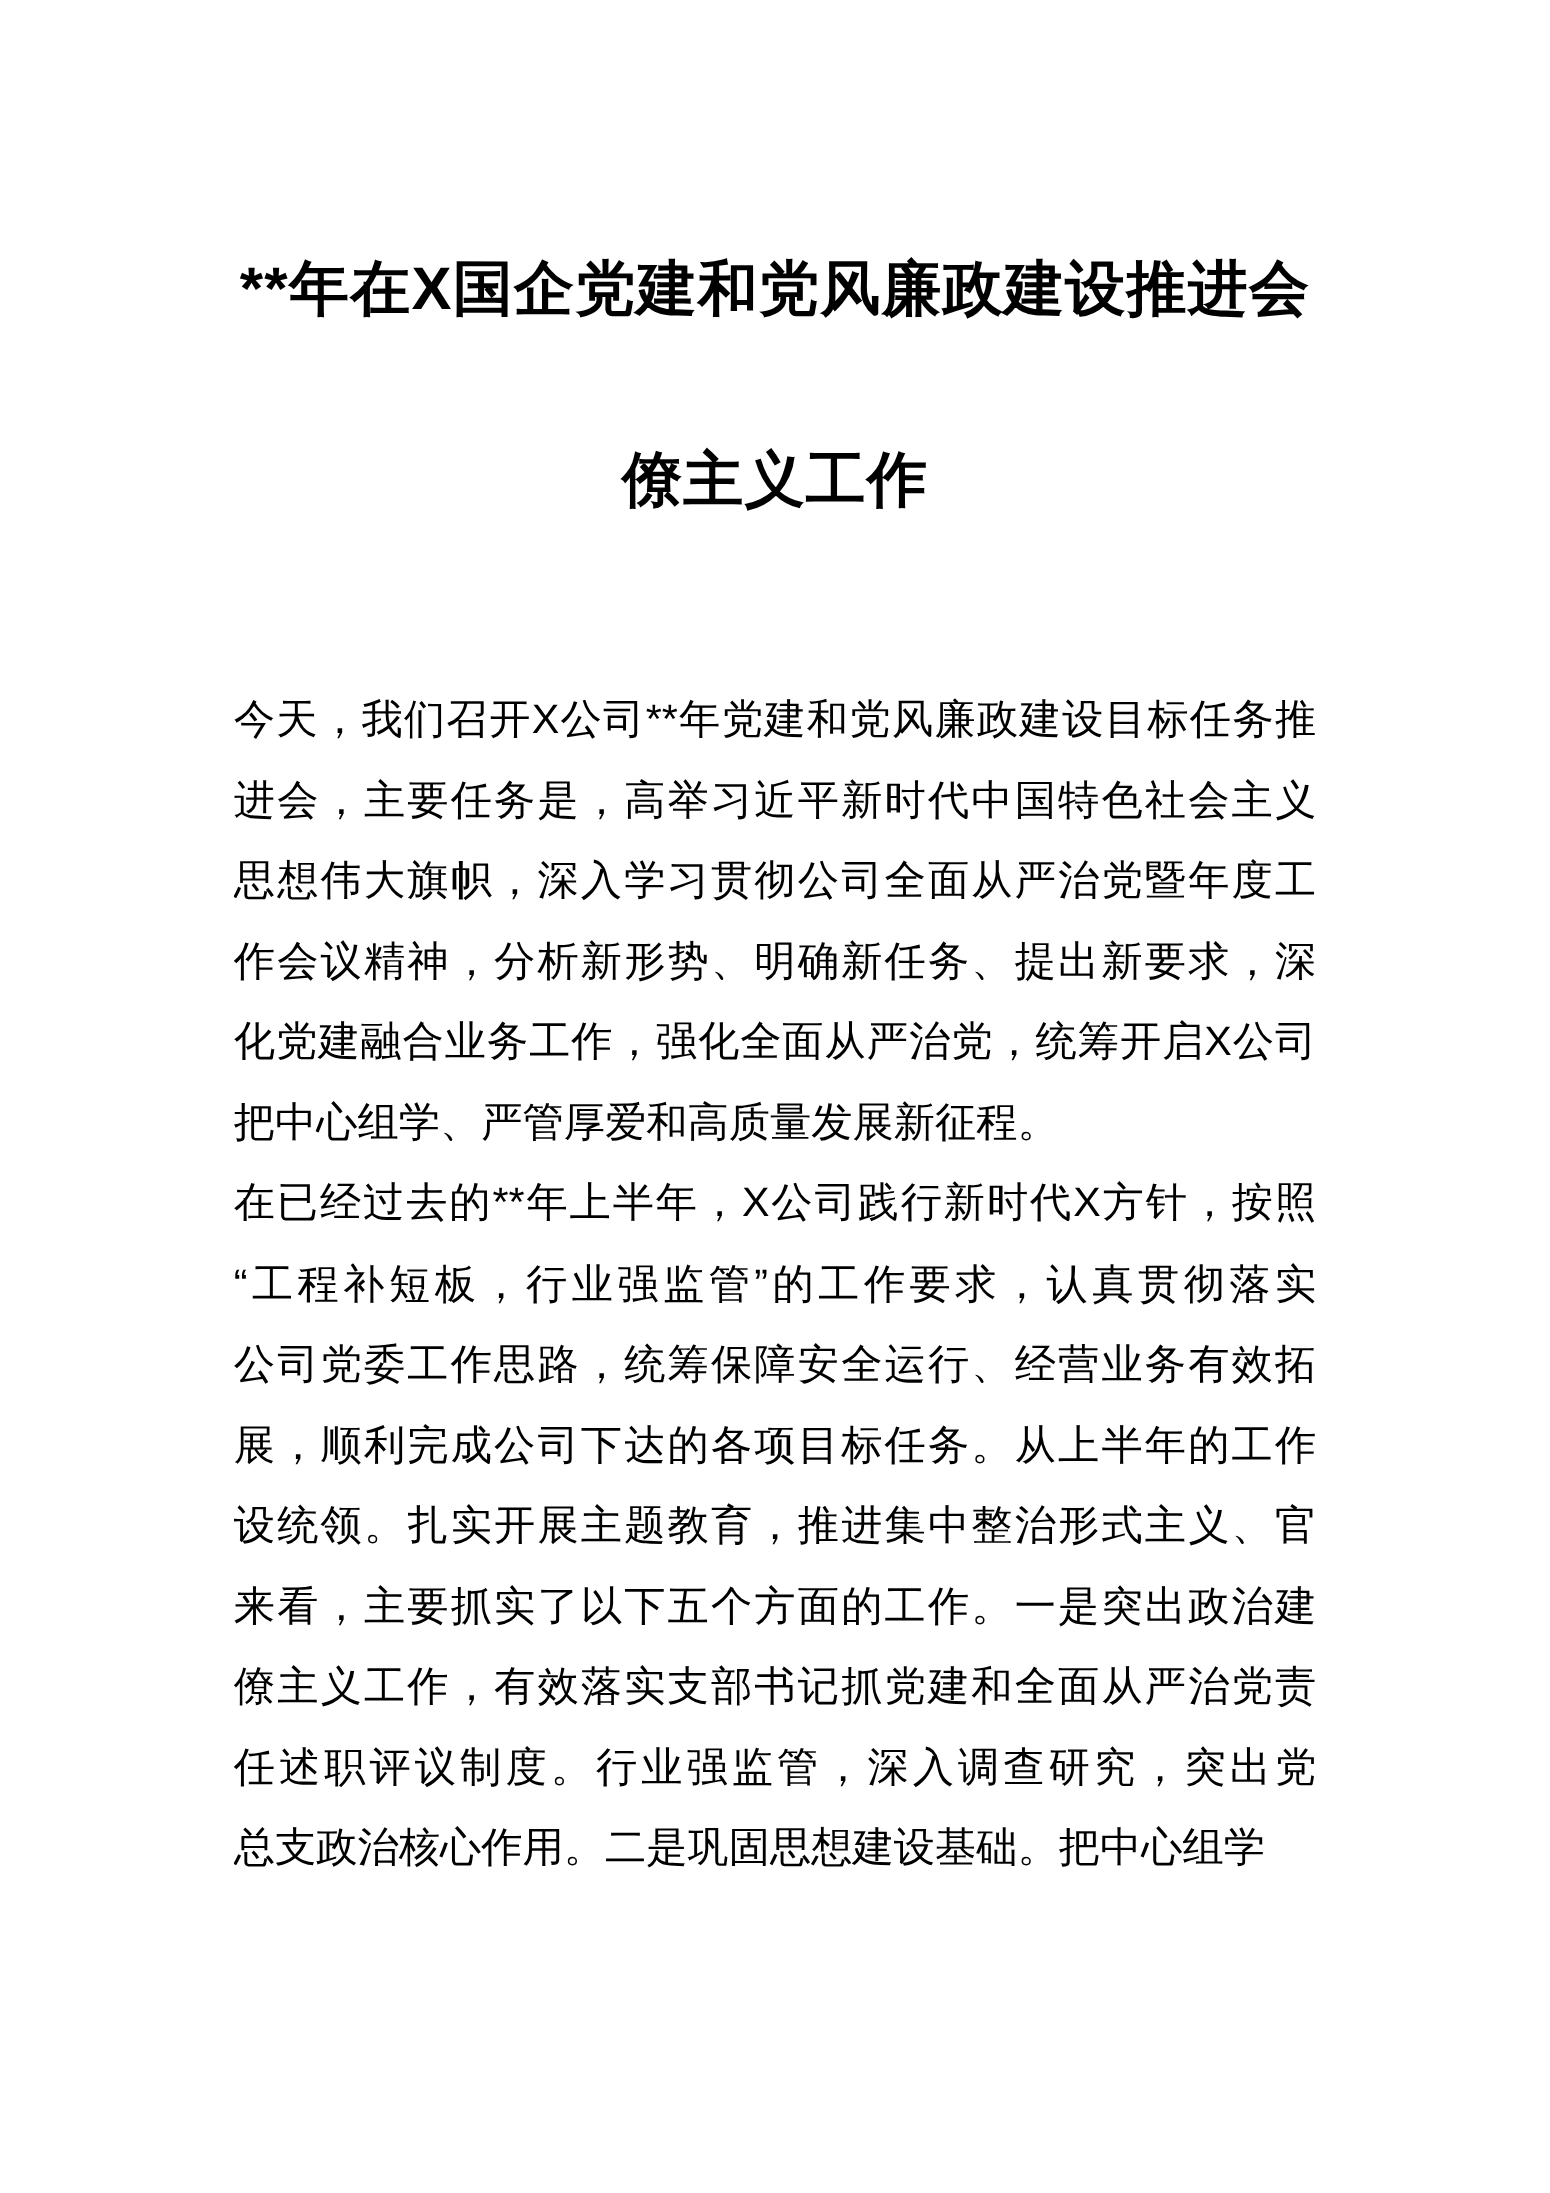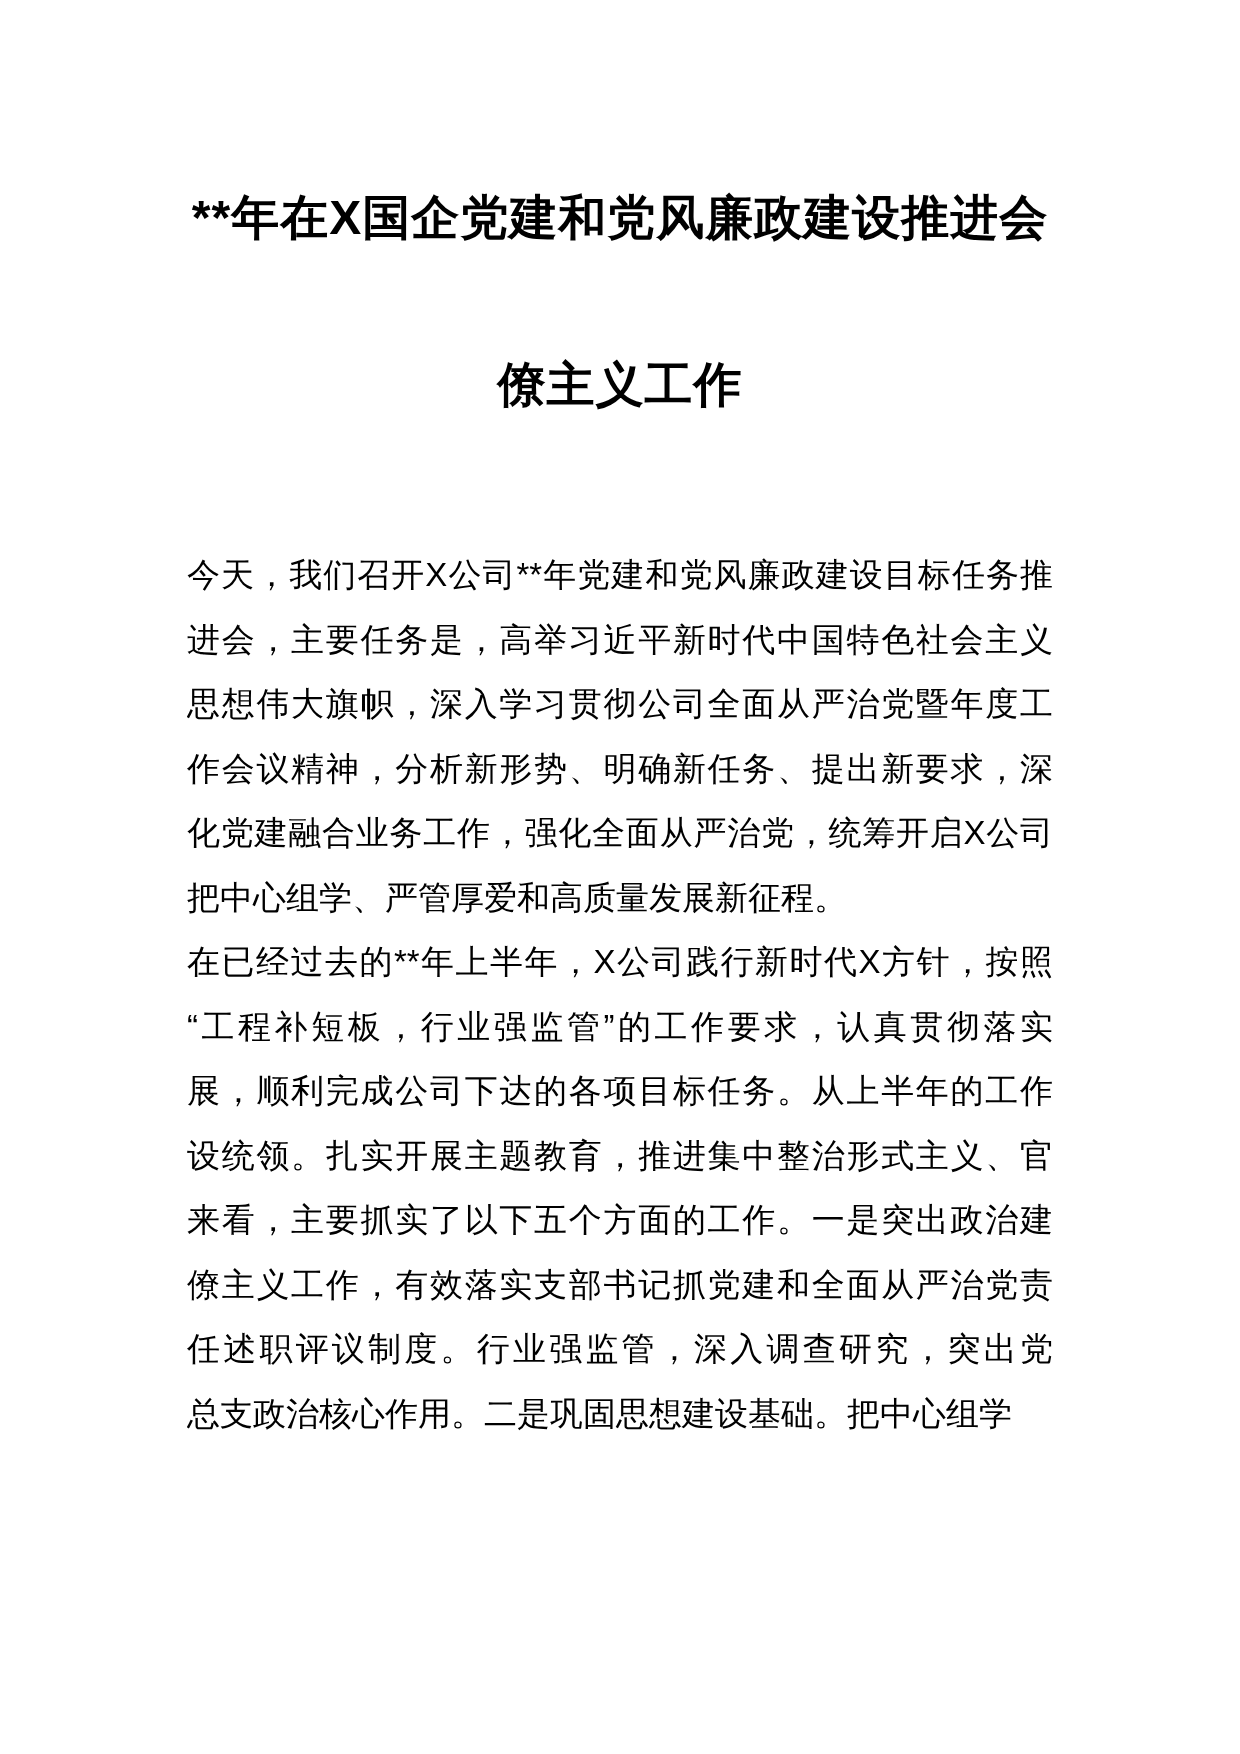--- a/index.html
+++ b/index.html
@@ -20,21 +20,21 @@
     position: absolute;
     left: 187px;
     width: 866px;
     text-align: center;
     font-size: 48px;
     line-height: 52px;
     font-weight: 900;
     letter-spacing: 1px;
     white-space: nowrap;
   }
-  #title-line-1 { top: 192px; }
+  #title-line-1 { top: 206px; }
   #title-line-2 { top: 359px; }
   .doc-body {
     position: absolute;
     left: 187px;
     top: 543px;
     width: 866px;
     font-size: 33px;
     font-weight: 400;
   }
   .text-line {
@@ -57,20 +57,21 @@
   <div class="doc-title-line" id="title-line-2">僚主义工作</div>
   <div class="doc-body" id="doc-body">
       <div class="text-line">今天，我们召开X公司**年党建和党风廉政建设目标任务推</div>
       <div class="text-line">进会，主要任务是，高举习近平新时代中国特色社会主义</div>
       <div class="text-line">思想伟大旗帜，深入学习贯彻公司全面从严治党暨年度工</div>
       <div class="text-line">作会议精神，分析新形势、明确新任务、提出新要求，深</div>
       <div class="text-line">化党建融合业务工作，强化全面从严治党，统筹开启X公司</div>
       <div class="text-line para-end">把中心组学、严管厚爱和高质量发展新征程。</div>
       <div class="text-line">在已经过去的**年上半年，X公司践行新时代X方针，按照</div>
       <div class="text-line">“工程补短板，行业强监管”的工作要求，认真贯彻落实</div>
+      <div class="text-line">公司党委工作思路，统筹保障安全运行、经营业务有效拓</div>
       <div class="text-line">展，顺利完成公司下达的各项目标任务。从上半年的工作</div>
       <div class="text-line">设统领。扎实开展主题教育，推进集中整治形式主义、官</div>
       <div class="text-line">来看，主要抓实了以下五个方面的工作。一是突出政治建</div>
       <div class="text-line">僚主义工作，有效落实支部书记抓党建和全面从严治党责</div>
       <div class="text-line">任述职评议制度。行业强监管，深入调查研究，突出党</div>
       <div class="text-line para-end">总支政治核心作用。二是巩固思想建设基础。把中心组学</div>
     </div>
 </div>
 
 </body></html>

